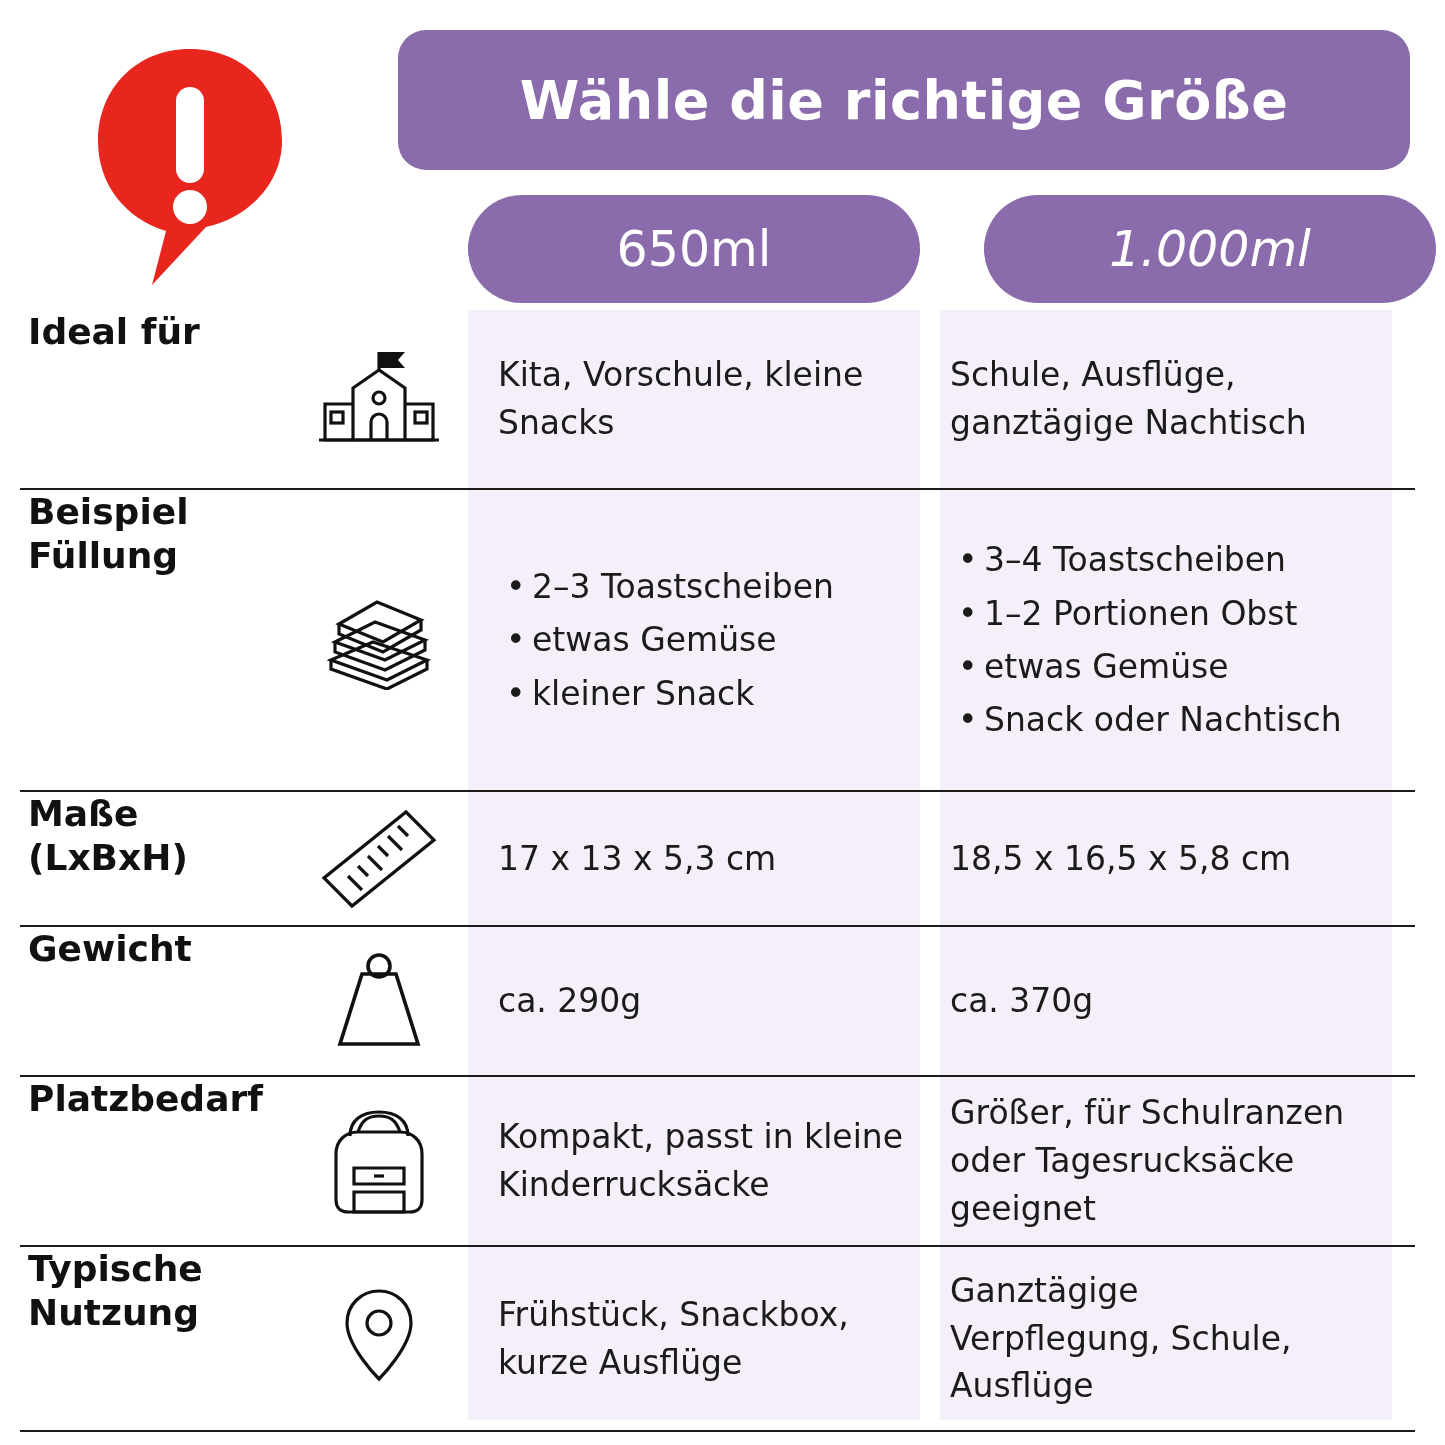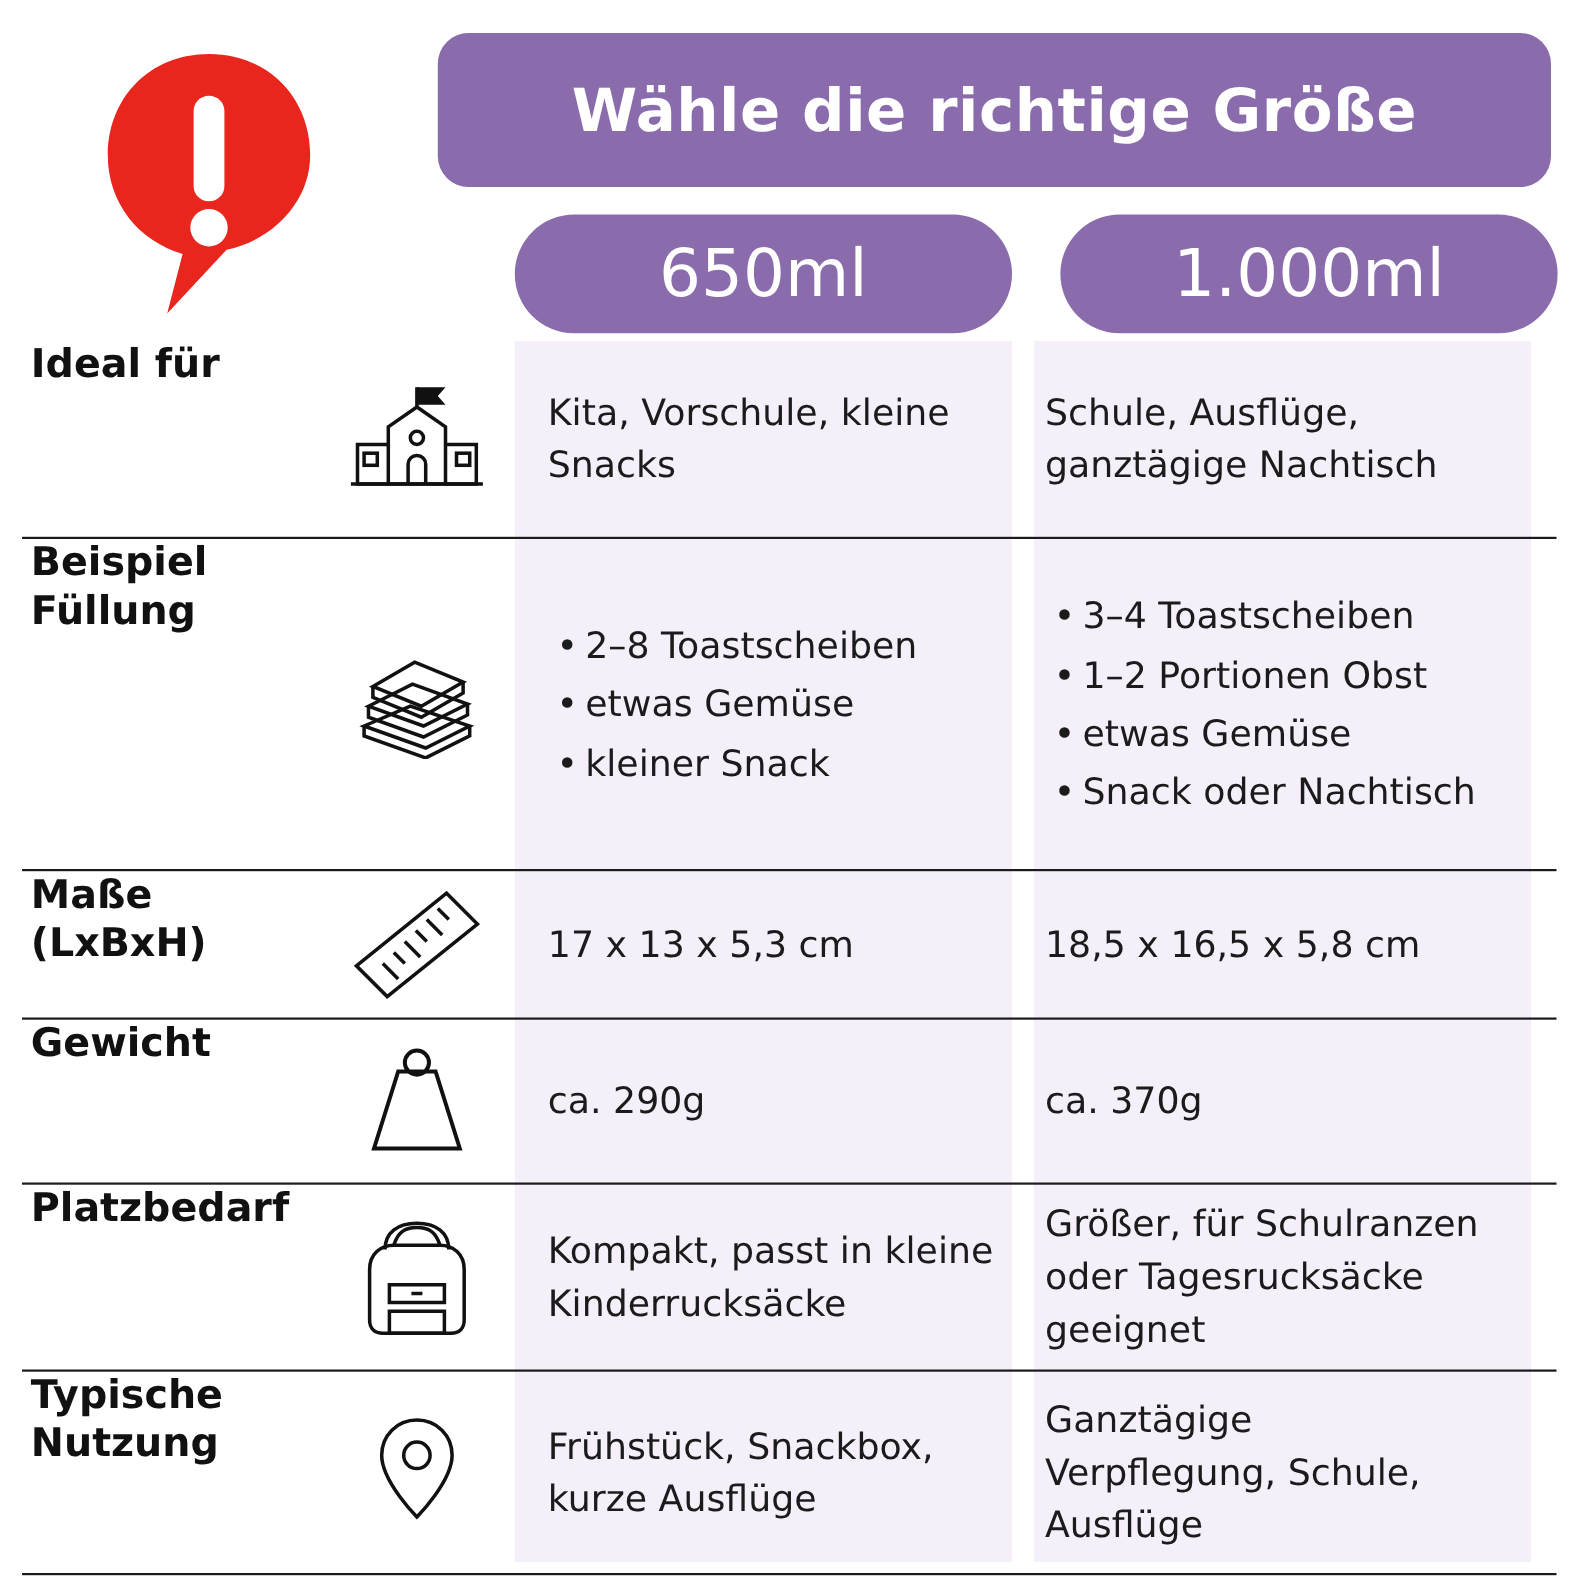--- a/index.html
+++ b/index.html
@@ -56,24 +56,24 @@
     position: absolute;
     top: 195px;
     height: 108px;
     background: #8a6bac;
     border-radius: 54px;
     display: flex;
     align-items: center;
     justify-content: center;
   }
   .col-pill.c1 { left: 468px; width: 452px; }
-  .col-pill.c2 { left: 964px; width: 452px; }
+  .col-pill.c2 { left: 984px; width: 452px; font-style: italic; }
   .col-pill-label {
     color: #ffffff;
-    font-size: 60px;
+    font-size: 49px;
     white-space: nowrap;
   }
 
   
   .col-bg {
     position: absolute;
     top: 310px;
     height: 1110px;
     background: #f5eff9;
   }
@@ -222,21 +222,21 @@
           <path d="M30 34 L68 12 L112 30 L74 52 Z"></path>
           <path d="M30 34 v10 l44 18 38 -22 v-10"></path>
           <path d="M26 52 L66 32 L116 50 L76 70 Z"></path>
           <path d="M26 52 v10 l50 18 40 -20 v-10"></path>
           <path d="M22 70 L64 52 L118 70 L78 90 Z"></path>
           <path d="M22 70 v9 l56 20 40 -20 v-9"></path>
         </svg>
       </div>
       <div class="cell-val">
         <ul class="val-list">
-          <li>2–8 Toastscheiben</li>
+          <li>2–3 Toastscheiben</li>
           <li>etwas Gemüse</li>
           <li>kleiner Snack</li>
         </ul>
       </div>
       <div class="cell-val">
         <ul class="val-list">
           <li>3–4 Toastscheiben</li>
           <li>1–2 Portionen Obst</li>
           <li>etwas Gemüse</li>
           <li>Snack oder Nachtisch</li>

